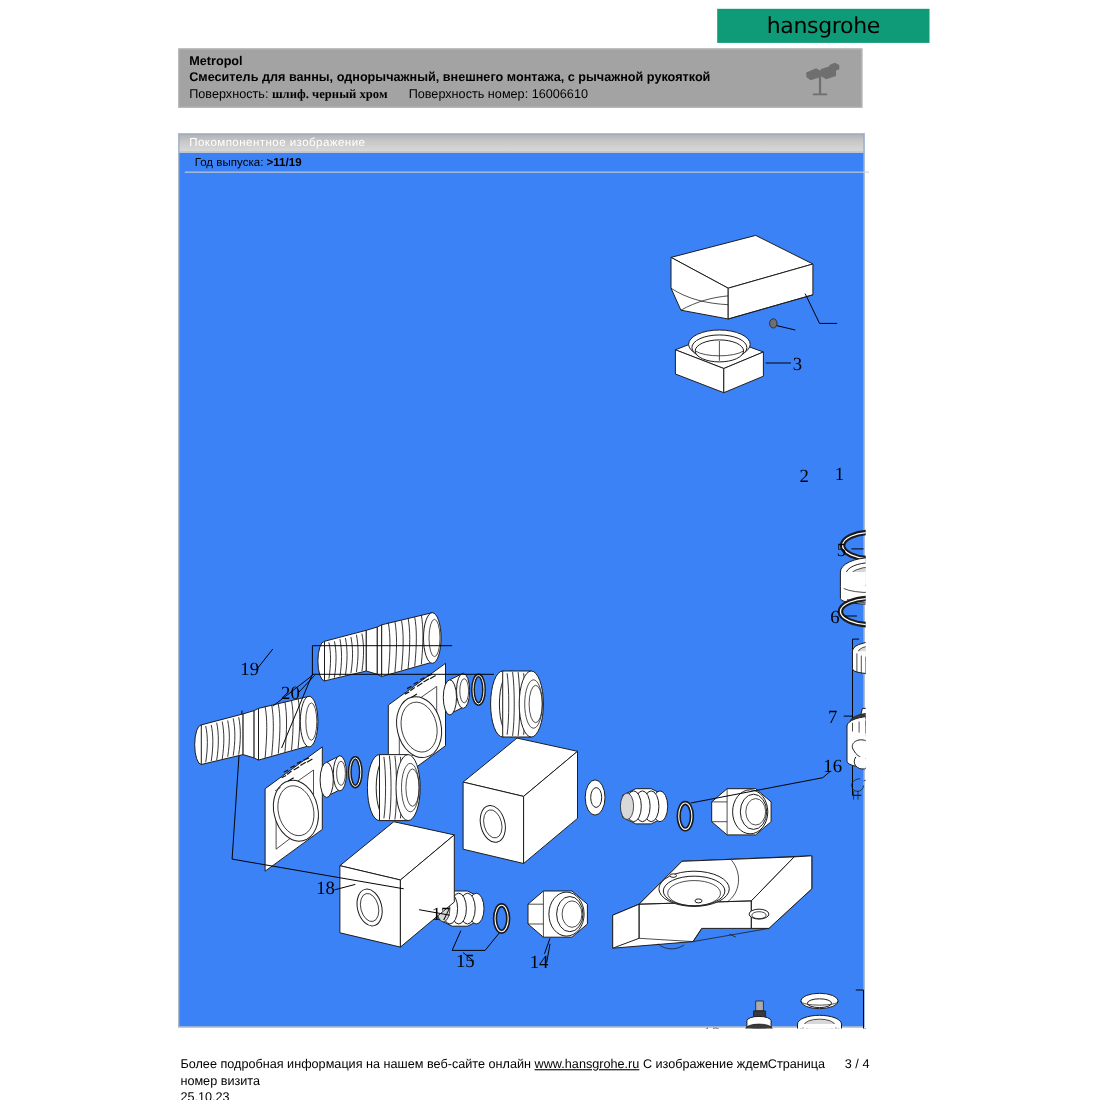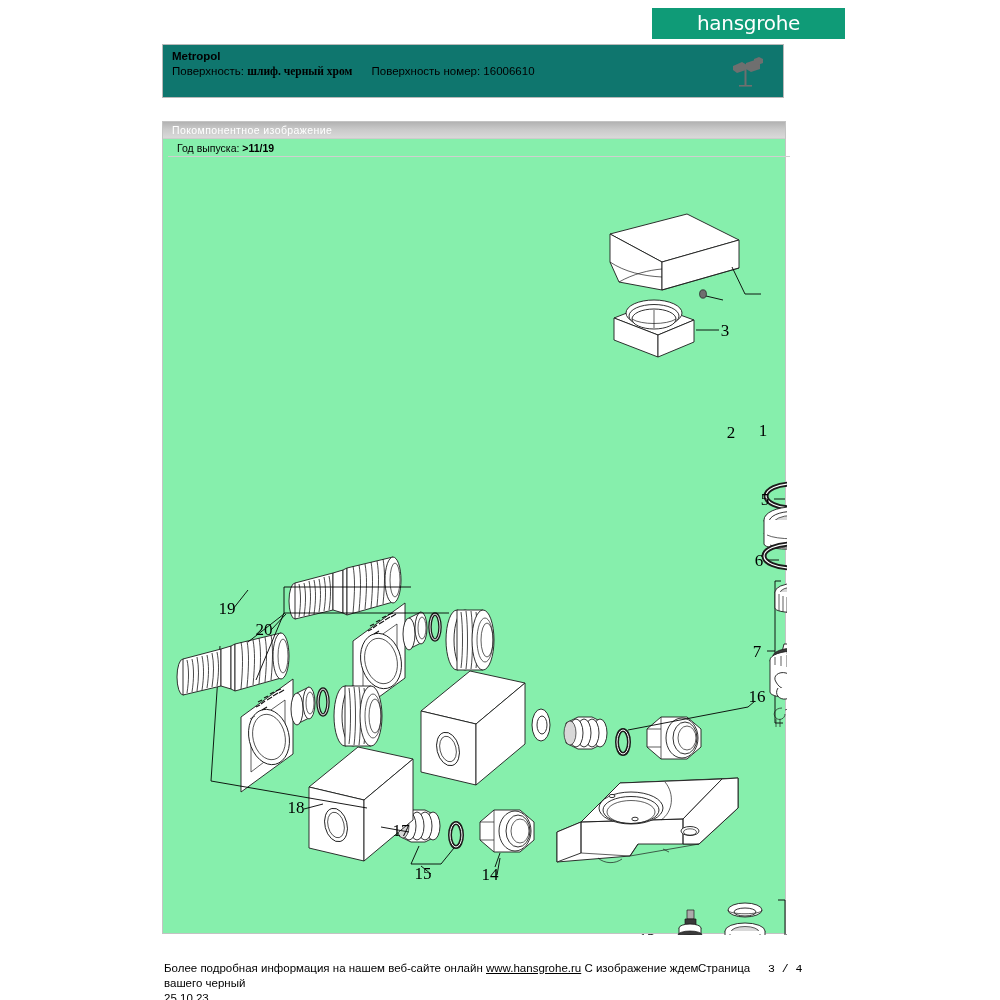--- a/index.html
+++ b/index.html
@@ -29,39 +29,39 @@
     left: 652px;
     top: 8px;
     width: 193px;
     height: 31px;
     background: #0f9b77;
     display: flex;
     align-items: center;
     justify-content: center;
   }
   #brand-logo .wordmark {
-    color: #ffffff;
+    color: #000000;
     font-size: 20px;
     font-weight: 400;
     letter-spacing: -0.3px;
     font-family: "DejaVu Sans", sans-serif;
     line-height: 1;
     padding-bottom: 2px;
   }
 
   
   #product-header {
     position: absolute;
     left: 162px;
     top: 44px;
     width: 622px;
     height: 54px;
     border: 1px solid #b9b9b9;
     box-sizing: border-box;
-    background: #0f766e;
+    background: #a3a3a3;
   }
   #product-header .lines {
     position: absolute;
     left: 9px;
     top: 4px;
     width: 545px;
   }
   .hline {
     font-size: 11.5px;
     line-height: 15px;
@@ -79,21 +79,21 @@
 
   
   #diagram-frame {
     position: absolute;
     left: 162px;
     top: 121px;
     width: 624px;
     height: 813px;
     border: 1px solid #c3c3c3;
     box-sizing: border-box;
-    background: #86efac;
+    background: #3b82f6;
   }
   #section-bar {
     position: absolute;
     left: 0; top: 0;
     width: 100%;
     height: 17px;
     background: linear-gradient(to bottom, #b2b2b2 0%, #c9c9c9 45%, #d9d9d9 100%);
     border-bottom: 1px solid #cccccc;
     box-sizing: border-box;
   }
@@ -144,21 +144,20 @@
   }
   #footer .pageword {
     position: absolute;
     left: 534px;
     top: 0;
   }
   #footer .pagenum {
     position: absolute;
     left: 604px;
     top: 0;
-    font-family: Liberation Mono, monospace;
   }
   #footer .row2 {
     font-size: 11.5px;
     line-height: 15px;
   }
   #footer .row3 {
     font-size: 11.5px;
     line-height: 15px;
   }
 
@@ -188,20 +187,21 @@
 
 <div class="page">
 
   <div id="brand-logo">
     <span class="wordmark">hansgrohe</span>
   </div>
 
   <div id="product-header">
     <div class="lines">
       <div class="hline b">Metropol</div>
+      <div class="hline b">Смеситель для ванны, однорычажный, внешнего монтажа, с рычажной рукояткой</div>
       <div class="hline">
         <span>Поверхность:</span>
         <span class="bold">шлиф. черный хром</span>
         &nbsp;&nbsp;&nbsp;&nbsp;
         <span>Поверхность номер:</span>
         <span>16006610</span>
       </div>
     </div>
     <svg id="product-thumb" viewBox="0 0 46 34">
       <g fill="#6f6f6f">
@@ -712,17 +712,17 @@
 
   <div id="footer">
     <div class="row1">
       <span>Более подробная информация на нашем веб-сайте онлайн</span>
       <span class="link">www.hansgrohe.ru</span>
       
       <span>С изображение ждем</span>
       <span class="pageword">Страница</span>
       <span class="pagenum">3 / 4</span>
     </div>
-    <div class="row2">вашего черный</div>
+    <div class="row2">номер визита</div>
     <div class="row3">25.10.23</div>
   </div>
 
 </div>
 
 </body></html>

